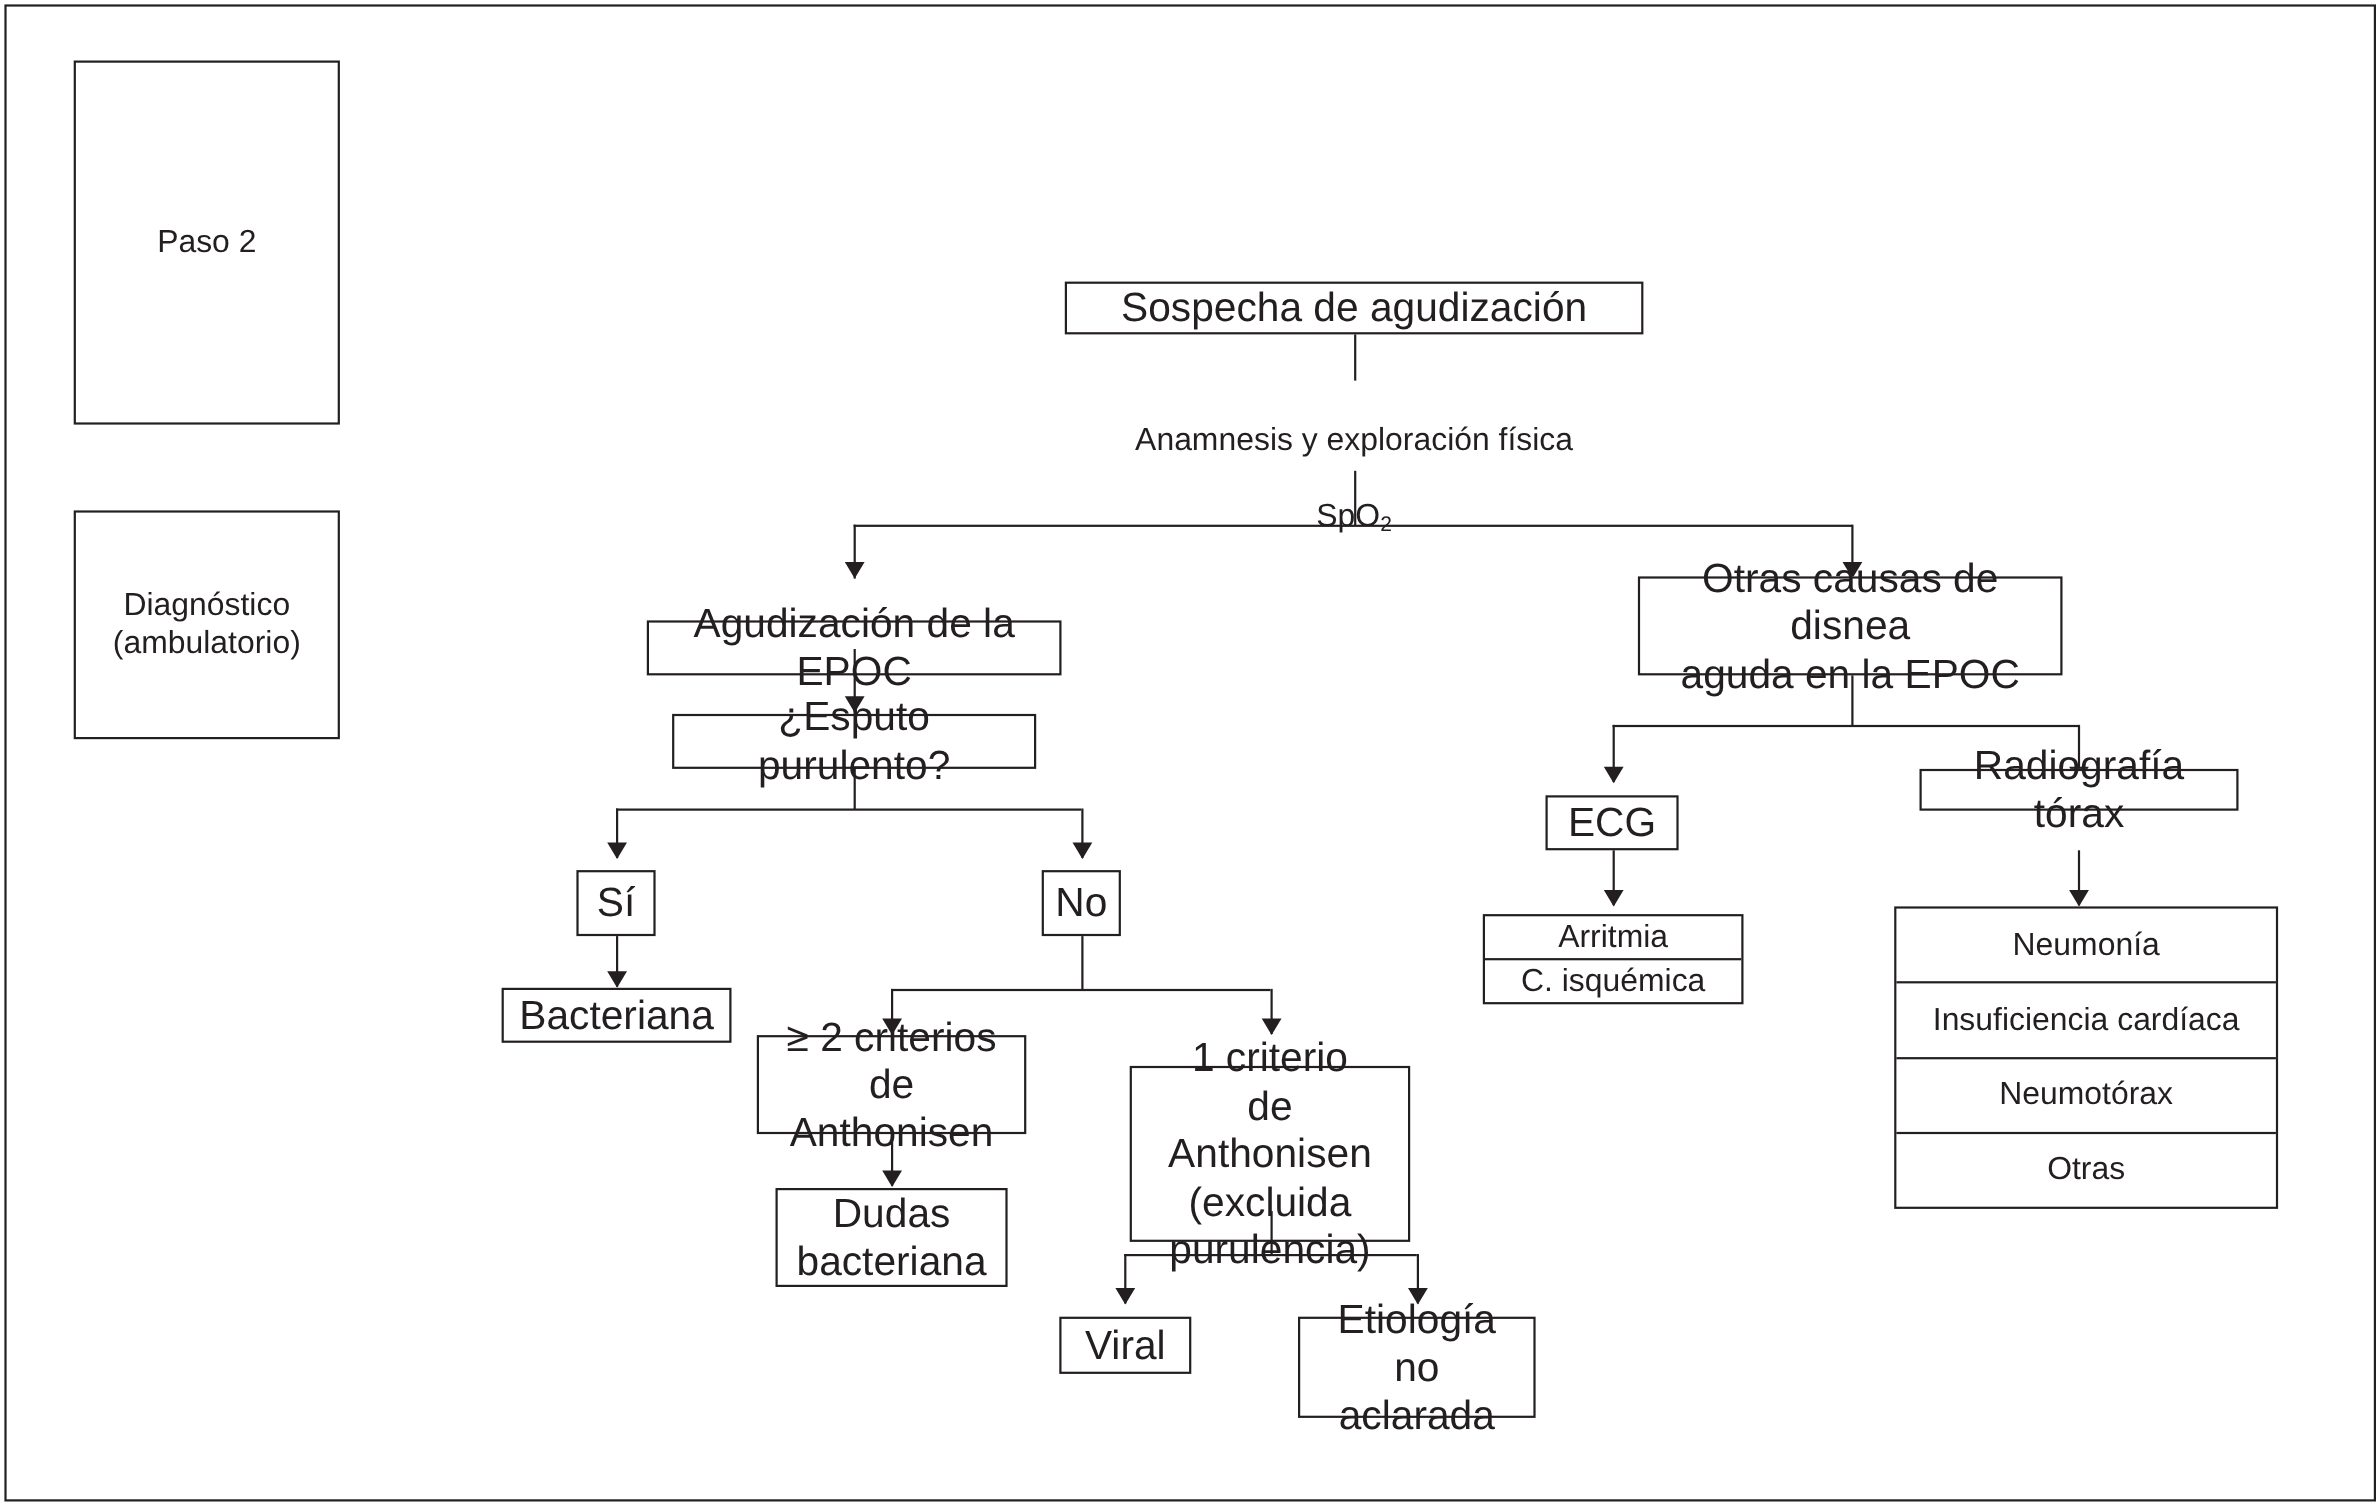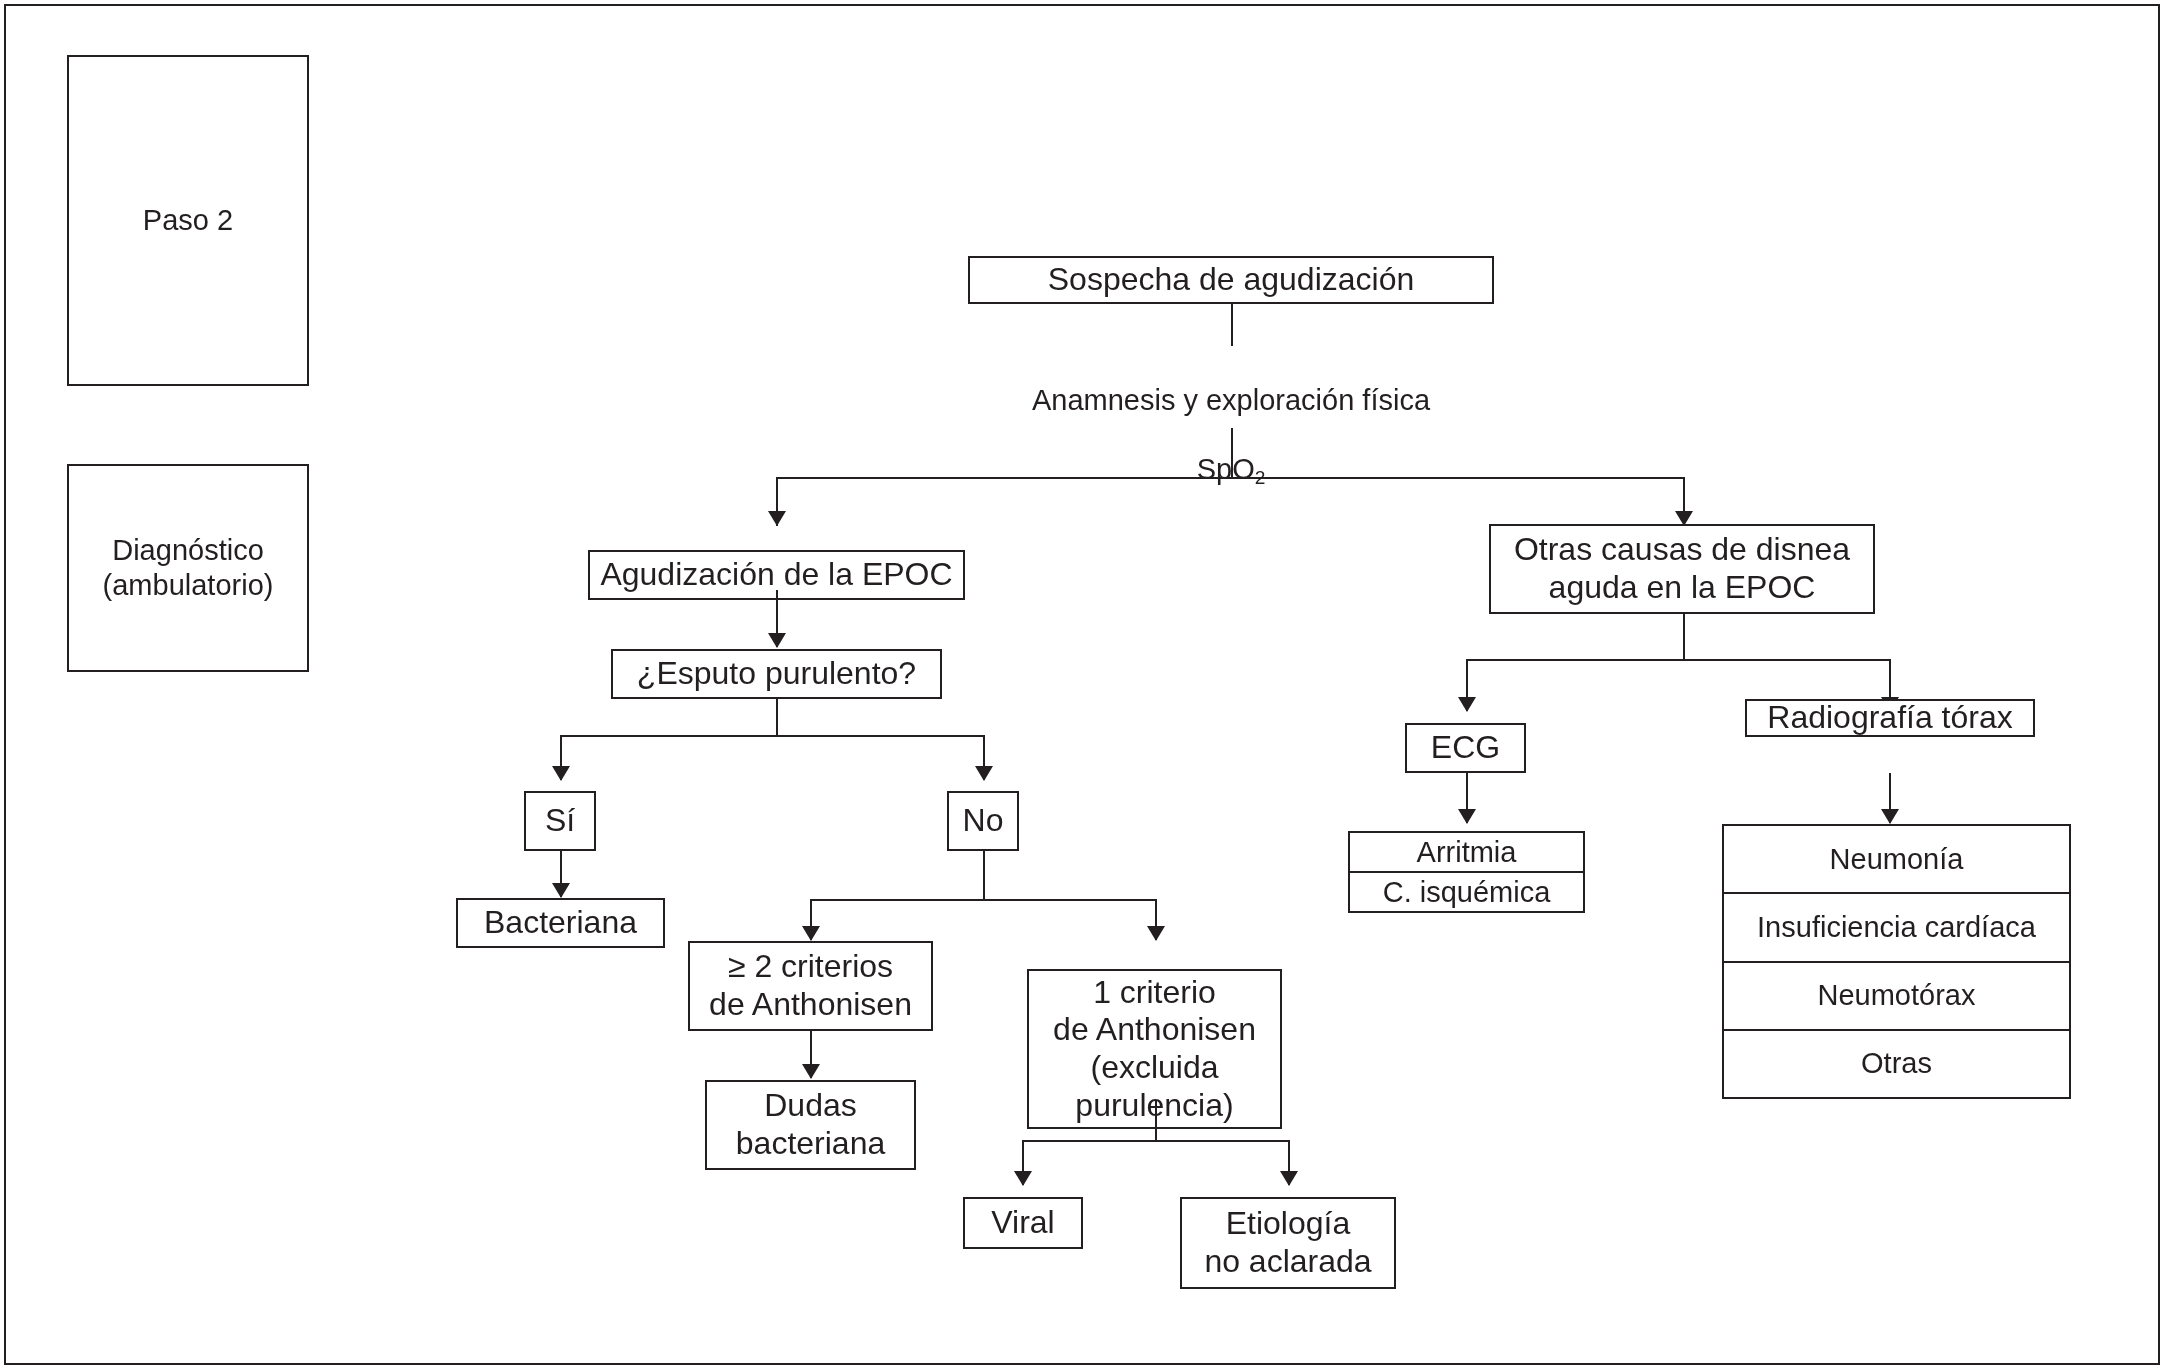--- a/index.html
+++ b/index.html
@@ -32,21 +32,21 @@
   .box {
     position: absolute;
     box-sizing: border-box;
     border: 2px solid #231f20;
     background: #ffffff;
     display: flex;
     align-items: center;
     justify-content: center;
     text-align: center;
     color: #231f20;
-    font-size: 32px;
+    font-size: 37px;
     line-height: 1.18;
     padding: 2px 10px;
     white-space: pre-line;
   }
   .stage-box {
     position: absolute;
     box-sizing: border-box;
     border: 2px solid #231f20;
     background: #ffffff;
     display: flex;
@@ -142,21 +142,21 @@
   </div>
 
   <div class="vline" style="left:1231px; top:428px; height:50px;"></div>
 
   <div class="hline" style="left:776px; top:477px; width:908px;"></div>
   <div class="vline" style="left:776px; top:477px; height:49px;"></div>
   <div class="arrowhead" style="left:768px; top:511px;"></div>
   <div class="vline" style="left:1683px; top:477px; height:49px;"></div>
   <div class="arrowhead" style="left:1675px; top:511px;"></div>
 
-  <div class="box" style="left:588px; top:550px; width:377px; height:50px;">
+  <div class="box" style="left:588px; top:564px; width:377px; height:50px;">
     <span>Agudización de la EPOC</span>
   </div>
 
   <div class="vline" style="left:776px; top:590px; height:57px;"></div>
   <div class="arrowhead" style="left:768px; top:633px;"></div>
 
   <div class="box" style="left:611px; top:649px; width:331px; height:50px;">
     <span>¿Esputo purulento?</span>
   </div>
 

